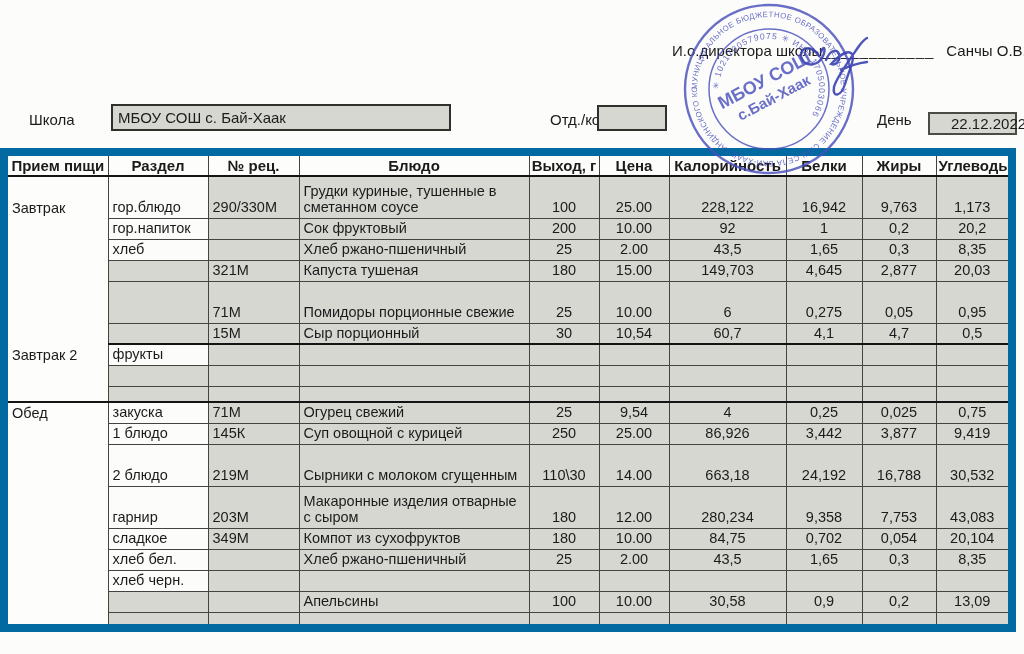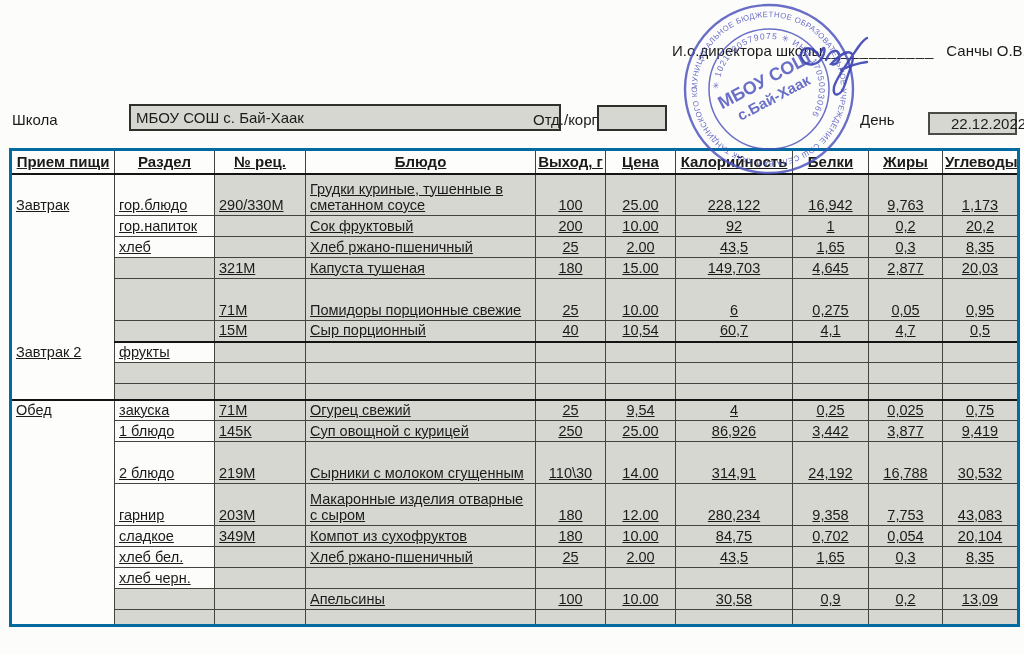--- a/index.html
+++ b/index.html
@@ -13,36 +13,35 @@
   
   .approve{position:absolute;left:672px;top:36px;font-size:15px;z-index:3;}
   .approve .row2{margin-top:6px;white-space:nowrap;}
   .us{letter-spacing:1px;}
   .signer{margin-left:12px;}
   
   .stamp{position:absolute;left:681px;top:1px;z-index:5;opacity:.82;pointer-events:none;}
   
   .signature{position:absolute;left:793px;top:26px;z-index:6;pointer-events:none;}
   
-  .lbl{position:absolute;top:111px;font-size:15px;z-index:2;}
+  .lbl{position:absolute;top:111px;font-size:15px;z-index:2;margin-left:17px;}
   .box{
     position:absolute;box-sizing:border-box;z-index:2;
     background:#d7d7d2;border:2px solid #2f2f2c;
     display:flex;align-items:center;padding-left:5px;font-size:15px;
   }
-  .box-school{left:129px;top:104px;width:432px;height:27px;align-items:center;}
+  .box-school{left:111px;top:104px;width:340px;height:27px;align-items:center;}
   .box-dept{left:597px;top:105px;width:70px;height:26px;}
   .box-day{left:928px;top:112px;width:89px;height:23px;border-color:#4a4a46;padding-left:21px;}
   
   table.menu{
-    position:absolute;left:9px;top:148px;z-index:4;
+    position:absolute;left:0;top:148px;z-index:4;
     width:1008px;table-layout:fixed;
-    border-collapse:collapse;border:3px solid #0369a1;
+    border-collapse:collapse;border:8px solid #0369a1;
     background:transparent;
-    text-decoration:underline;
   }
   table.menu th{
     border:1.4px solid #44443f;background:#fdfdfb;
     font-size:15px;font-weight:bold;text-align:center;vertical-align:middle;
     padding:1px 2px;overflow:hidden;
   }
   table.menu td{
     border:1.4px solid #44443f;
     font-size:14.5px;line-height:1.12;vertical-align:bottom;
     padding:0 4px 2px 4px;box-sizing:border-box;overflow:hidden;
@@ -198,21 +197,21 @@
           <td class="ta-c g">6</td>
           <td class="ta-c g">0,275</td>
           <td class="ta-c g">0,05</td>
           <td class="ta-c g">0,95</td>
         </tr>
         <tr class="r-n">
           <td class="ta-l meal no-top no-bottom"></td>
           <td class="ta-l g"></td>
           <td class="ta-l g">15М</td>
           <td class="ta-l g">Сыр порционный</td>
-          <td class="ta-c g">40</td>
+          <td class="ta-c g">30</td>
           <td class="ta-c g">10,54</td>
           <td class="ta-c g">60,7</td>
           <td class="ta-c g">4,1</td>
           <td class="ta-c g">4,7</td>
           <td class="ta-c g">0,5</td>
         </tr>
         <tr class="r-n sec">
           <td class="ta-l meal no-bottom">Завтрак 2</td>
           <td class="ta-l">фрукты</td>
           <td class="ta-l g"></td>
@@ -272,21 +271,21 @@
           <td class="ta-c g">3,877</td>
           <td class="ta-c g">9,419</td>
         </tr>
         <tr class="r-tall">
           <td class="ta-l meal no-top no-bottom"></td>
           <td class="ta-l">2 блюдо</td>
           <td class="ta-l g">219М</td>
           <td class="ta-l g">Сырники с молоком сгущенным</td>
           <td class="ta-c g">110\30</td>
           <td class="ta-c g">14.00</td>
-          <td class="ta-c g">314,91</td>
+          <td class="ta-c g">663,18</td>
           <td class="ta-c g">24,192</td>
           <td class="ta-c g">16,788</td>
           <td class="ta-c g">30,532</td>
         </tr>
         <tr class="r-tall">
           <td class="ta-l meal no-top no-bottom"></td>
           <td class="ta-l">гарнир</td>
           <td class="ta-l g">203М</td>
           <td class="ta-l g">Макаронные изделия отварные с сыром</td>
           <td class="ta-c g">180</td>

